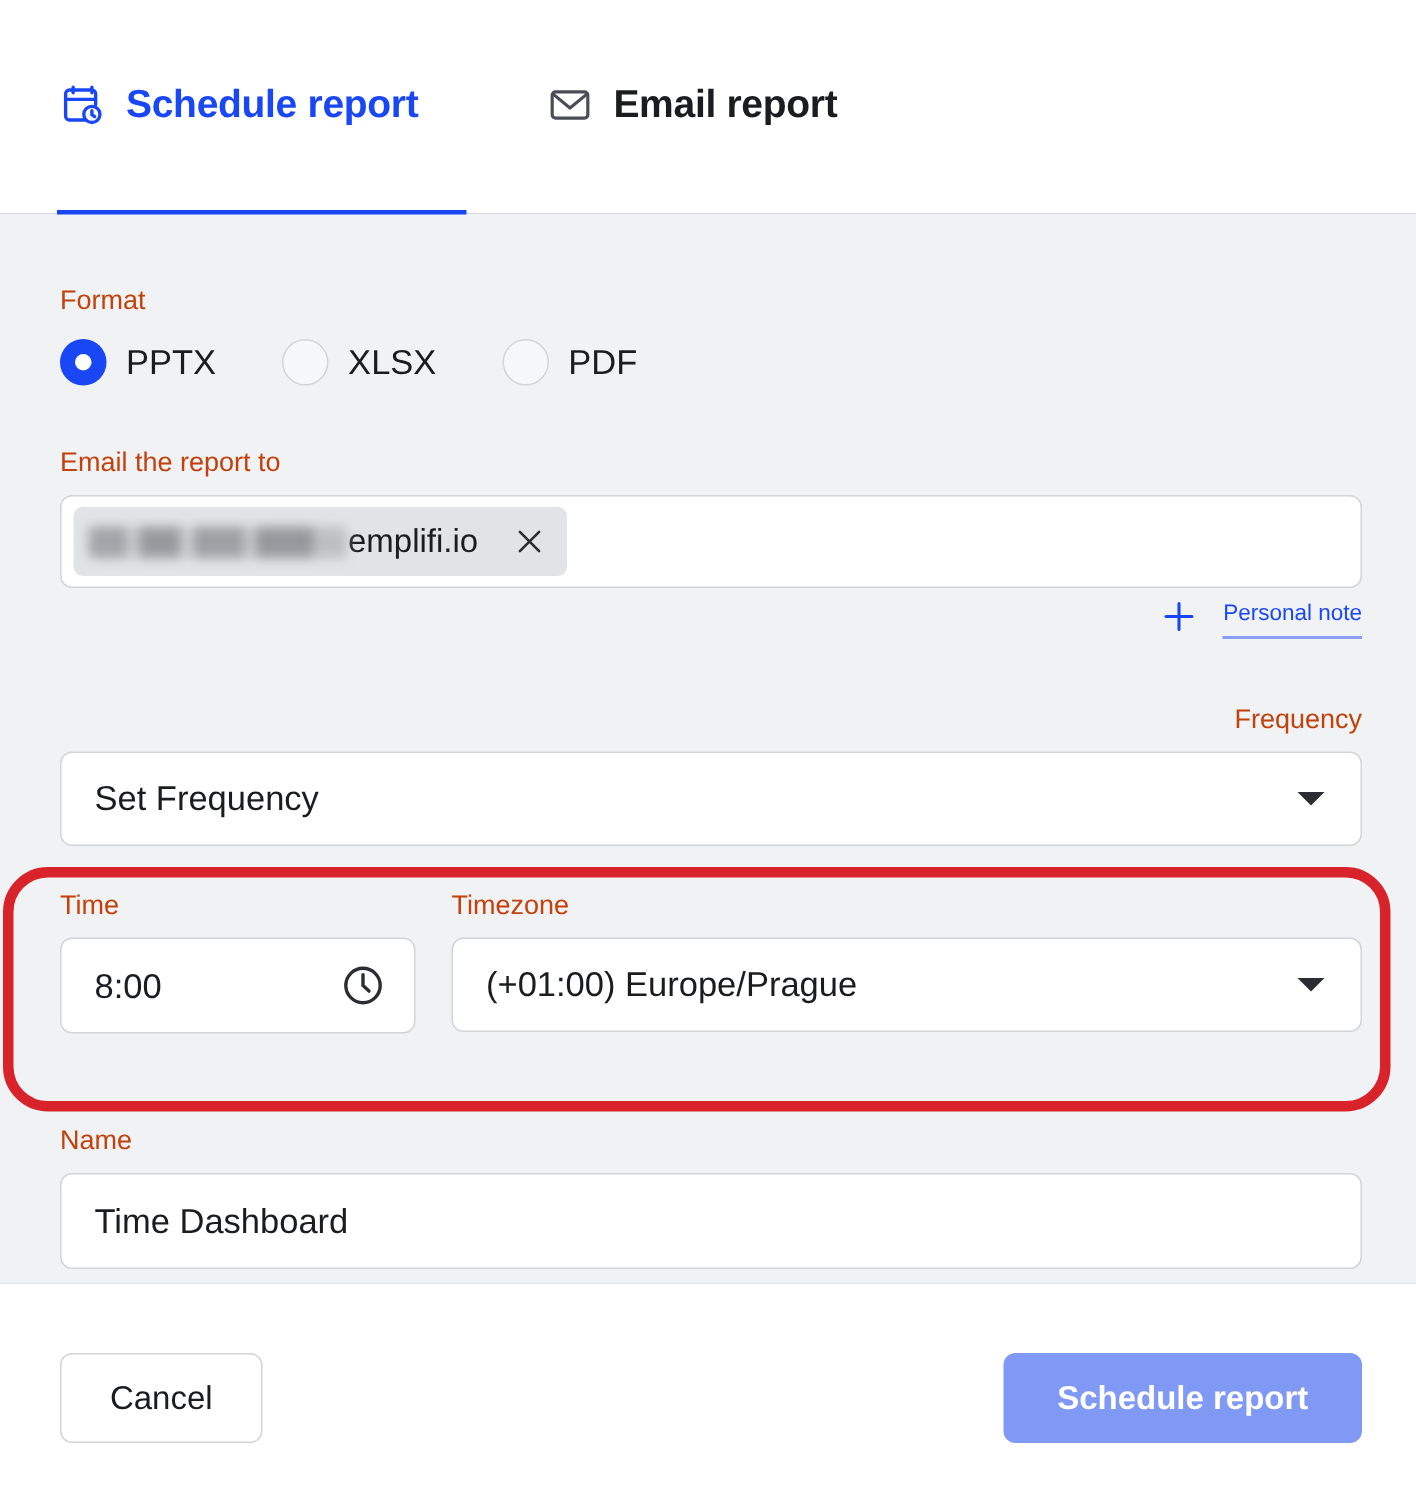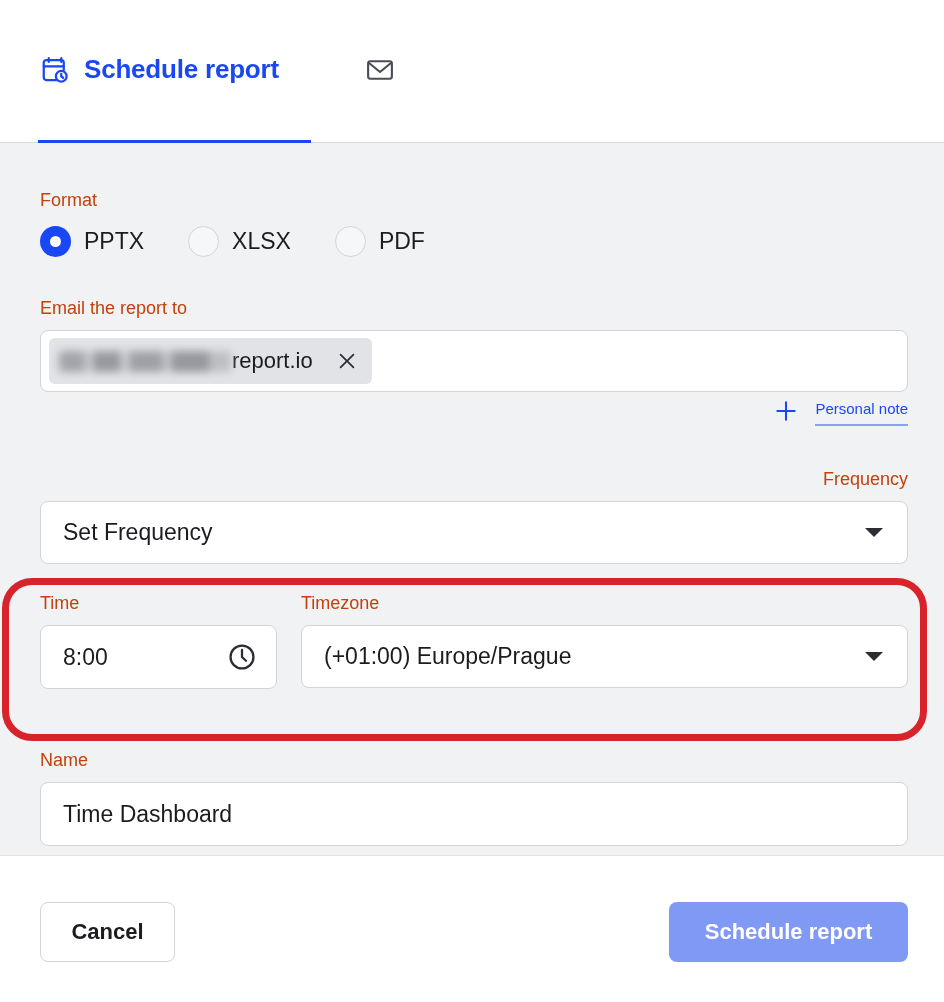--- a/index.html
+++ b/index.html
@@ -254,21 +254,21 @@
   }
   .btn-cancel {
     position: absolute;
     left: 40px; top: 46px;
     width: 135px; height: 60px;
     background: #ffffff;
     border: 1px solid #d2d4d8;
     border-radius: 8px;
     font-family: "Liberation Sans", sans-serif;
     font-size: 22px;
-    font-weight: bold;
+    font-weight: normal;
     color: #1a1c20;
     cursor: pointer;
   }
   .btn-submit {
     position: absolute;
     right: 36px; top: 46px;
     width: 239px; height: 60px;
     background: #8099f5;
     border: none;
     border-radius: 8px;
@@ -299,20 +299,21 @@
         <span class="tab-label">Schedule report</span>
       </div>
 
       <div class="tab inactive second">
         <span class="tab-icon">
           <svg width="30" height="30" viewBox="0 0 24 24" fill="none" stroke="#4a4d55" stroke-width="1.7" stroke-linejoin="round">
             <rect x="2.5" y="5" width="19" height="14" rx="1.8"></rect>
             <path d="M3 6.2l9 7.4 9-7.4"></path>
           </svg>
         </span>
+        <span class="tab-label">Email report</span>
       </div>
 
     </div>
     <div class="tab-underline"></div>
   </div>
 
   <div class="body">
 
     <div class="format-block">
       <div class="field-label">Format</div>
@@ -341,21 +342,21 @@
 
       </div>
     </div>
 
     <div class="email-block">
       <div class="field-label">Email the report to</div>
       <div class="chips-field">
         <span class="chip">
           <span class="chip-text">
             <span class="chip-redacted"></span>
-              <span>report.io</span>
+              <span>emplifi.io</span>
           </span>
           <span class="chip-close">
             <svg width="22" height="22" viewBox="0 0 24 24" fill="none" stroke="#2b2d33" stroke-width="1.9" stroke-linecap="round">
               <path d="M5 5l14 14M19 5L5 19"></path>
             </svg>
           </span>
         </span>
       </div>
     </div>
 

